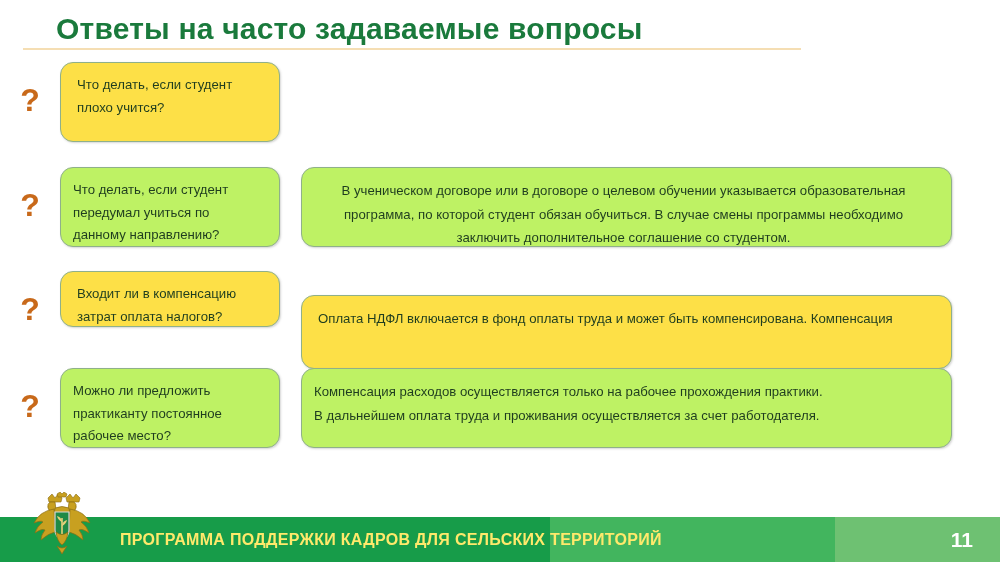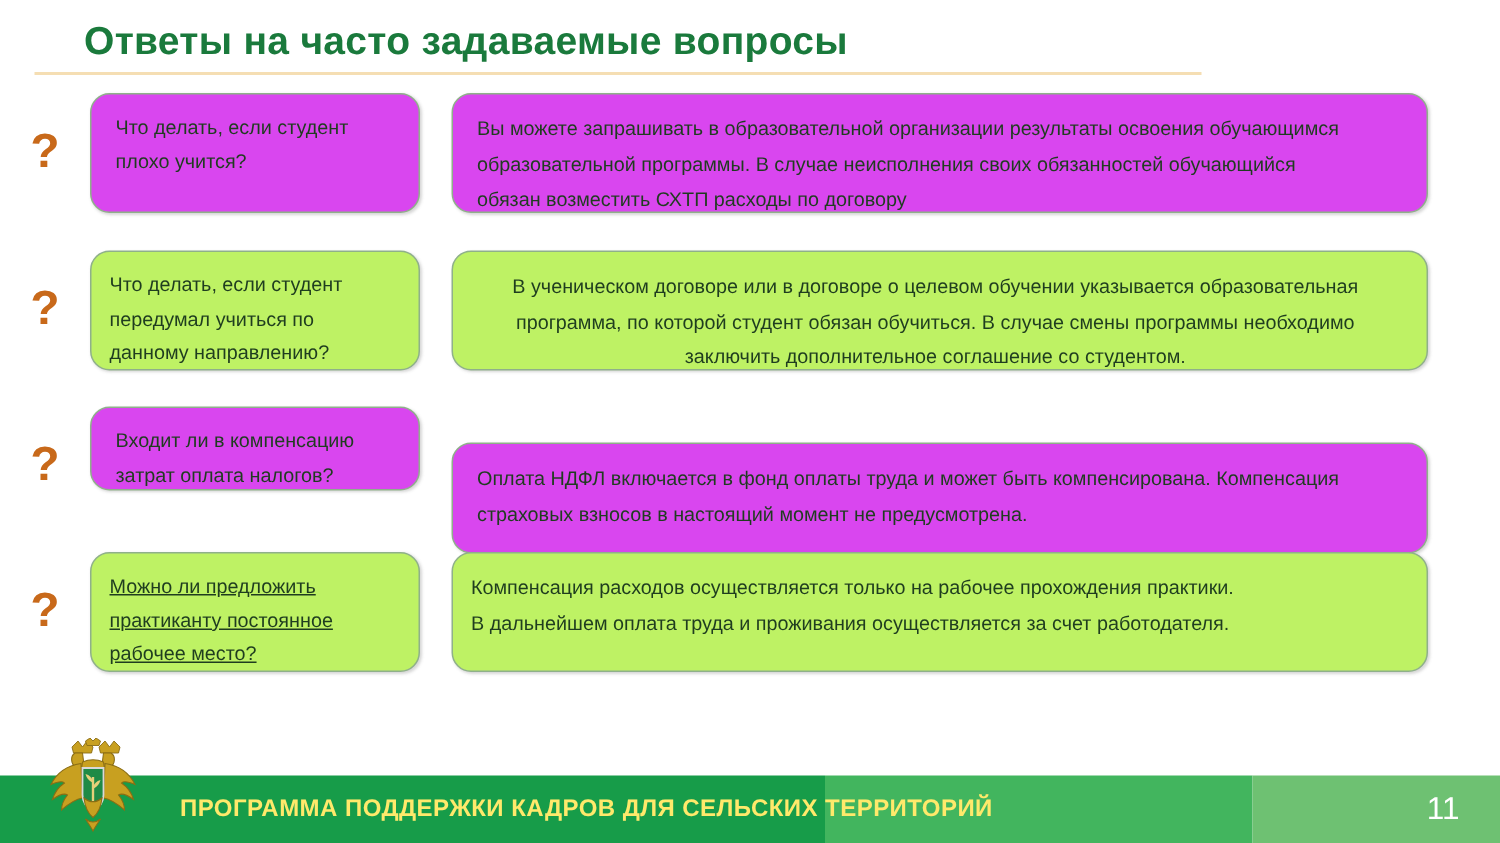--- a/index.html
+++ b/index.html
@@ -9,21 +9,21 @@
     font-family:"Liberation Sans", sans-serif;
     position:relative;
     overflow:hidden;
   }
 
   
   .slide-title {
     position:absolute;
     left:56px;
     top:12px;
-    font-size:26px;
+    font-size:30px;
     font-weight:bold;
     color:#1a7a3c;
     letter-spacing:0.2px;
     white-space:nowrap;
   }
   .title-rule {
     position:absolute;
     left:23px;
     top:48px;
     width:778px;
@@ -73,33 +73,33 @@
     width:651px;
     border-radius:13px;
     border:1px solid #8fb08a;
     padding:11px 18px 11px 16px;
     font-size:13.2px;
     line-height:1.78;
     color:#1f3d1f;
     box-shadow:1px 1px 2px rgba(120,120,120,0.30);
   }
 
-  .tone-green { background:#d946ef; }
+  .tone-green { background:#fde047; }
   .tone-peach { background:#bef264;padding-left:12px; }
 
   
   .faq-row.r0 { height:105px; }
   .faq-row.r1 { height:104px; }
   .faq-row.r2 { height:97px; }
   .faq-row.r3 { height:105px; }
 
   .faq-row.r0 .q-box { height:80px; }
   .faq-row.r1 .q-box { height:80px; }
   .faq-row.r2 .q-box { height:56px; }
-  .faq-row.r3 .q-box { height:80px;text-decoration:underline; }
+  .faq-row.r3 .q-box { height:80px; }
 
   .faq-row.r0 .a-box { height:80px; }
   .faq-row.r1 .a-box { height:80px;text-align:center; }
   .faq-row.r2 .a-box { height:74px;margin-top:24px; }
   .faq-row.r3 .a-box { height:80px; }
 
   .a-box .aline { display:block; }
 
   
   .footer {
@@ -127,21 +127,21 @@
     white-space:nowrap;
   }
   .page-num {
     position:absolute;
     right:27px;
     top:0;
     height:45px;
     display:flex;
     align-items:center;
     font-size:21px;
-    font-weight:normal;
+    font-weight:bold;
     color:#ffffff;
   }
 
   
   .emblem {
     position:absolute;
     left:26px;
     bottom:4px;
     width:72px;
     height:66px;
@@ -151,43 +151,37 @@
 <body>
 
 <div class="slide-title">Ответы на часто задаваемые вопросы</div>
 <div class="title-rule"></div>
 
 <div class="faq-list">
 
   <div class="faq-row r0">
     <div class="qmark">?</div>
     <div class="q-box tone-green">Что делать, если студент плохо учится?</div>
-    <div class="a-box tone-green">
-      <span class="aline">Вы можете запрашивать в образовательной организации результаты освоения обучающимся</span>
-      <span class="aline">образовательной программы. В случае неисполнения своих обязанностей обучающийся</span>
-      <span class="aline">обязан возместить СХТП расходы по договору</span>
-    </div>
   </div>
 
   <div class="faq-row r1">
     <div class="qmark">?</div>
     <div class="q-box tone-peach">Что делать, если студент передумал учиться по данному направлению?</div>
     <div class="a-box tone-peach">
       <span class="aline">В ученическом договоре или в договоре о целевом обучении указывается образовательная</span>
       <span class="aline">программа, по которой студент обязан обучиться. В случае смены программы необходимо</span>
       <span class="aline">заключить дополнительное соглашение со студентом.</span>
     </div>
   </div>
 
   <div class="faq-row r2">
     <div class="qmark">?</div>
     <div class="q-box tone-green">Входит ли в компенсацию затрат оплата налогов?</div>
     <div class="a-box tone-green">
       <span class="aline">Оплата НДФЛ включается в фонд оплаты труда и может быть компенсирована. Компенсация</span>
-      <span class="aline">страховых взносов в настоящий момент не предусмотрена.</span>
     </div>
   </div>
 
   <div class="faq-row r3">
     <div class="qmark">?</div>
     <div class="q-box tone-peach">Можно ли предложить практиканту постоянное рабочее место?</div>
     <div class="a-box tone-peach">
       <span class="aline">Компенсация расходов осуществляется только на рабочее прохождения практики.</span>
       <span class="aline">В дальнейшем оплата труда и проживания осуществляется за счет работодателя.</span>
     </div>

